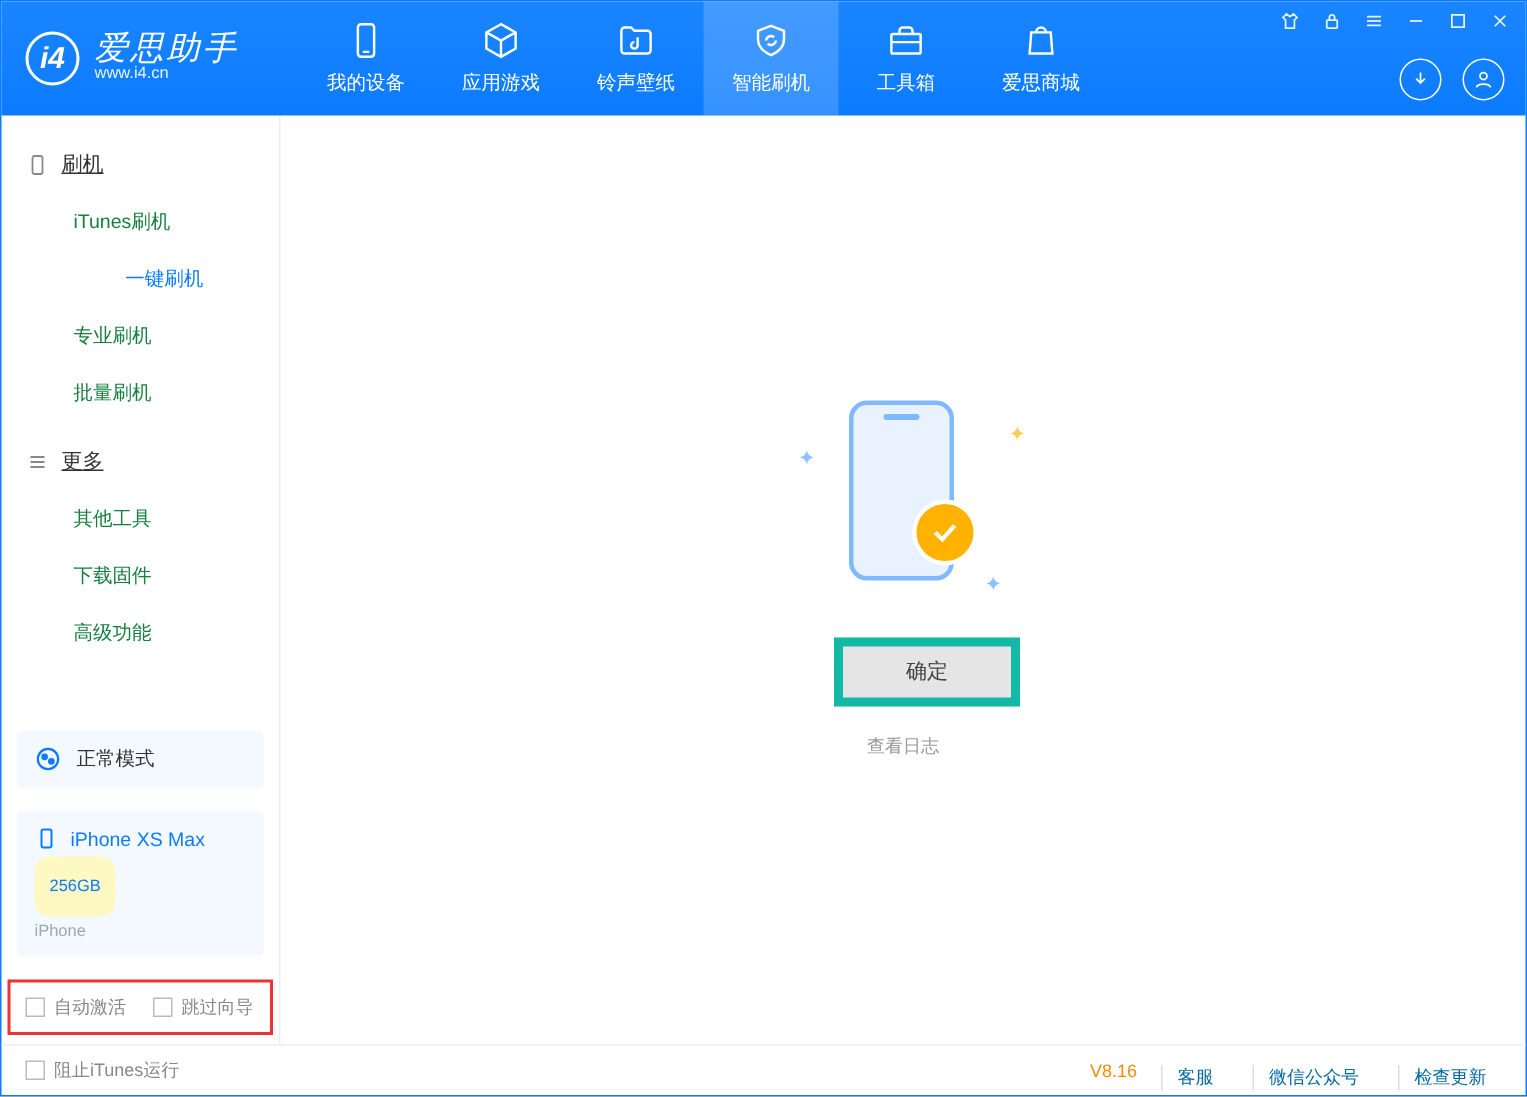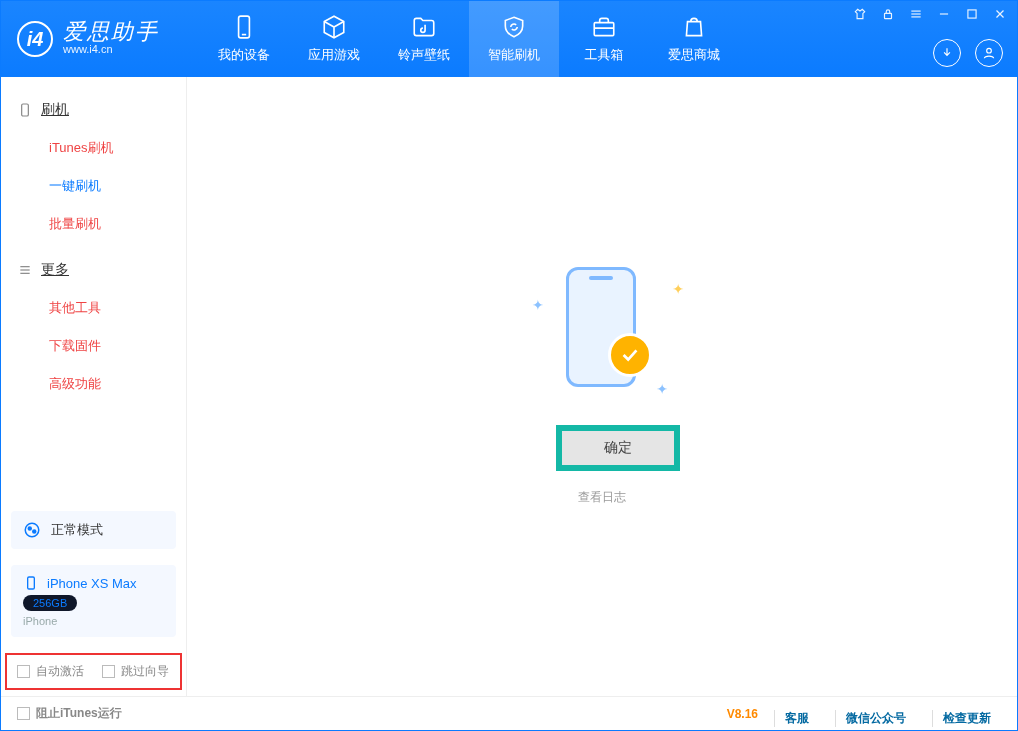--- a/index.html
+++ b/index.html
@@ -14,41 +14,41 @@
 .nav { width:90px; height:100%; display:flex; flex-direction:column; align-items:center; justify-content:center; gap:6px; font-size:13px; color:#fff; cursor:pointer; }
 .nav.active { background:rgba(255,255,255,.18); }
 .nav svg { width:26px; height:26px; }
 .winbtns-top { position:absolute; top:6px; right:10px; display:flex; gap:14px; align-items:center; }
 .winbtns-top .wb { width:14px; height:14px; cursor:pointer; color:#fff; opacity:.9; }
 .winbtns-bot { position:absolute; bottom:10px; right:14px; display:flex; gap:14px; align-items:center; }
 .circlebtn { width:28px; height:28px; border:1.5px solid #fff; border-radius:50%; display:flex; align-items:center; justify-content:center; cursor:pointer; }
 .body { flex:1; display:flex; min-height:0; }
 .sidebar { width:186px; border-right:1px solid #eee; display:flex; flex-direction:column; padding-top:14px; font-size:13px; color:#333; }
 .cat { display:flex; align-items:center; gap:8px; padding:10px 16px; color:#333; font-size:14px;text-decoration:underline; }
-.subitem { padding:10px 16px 10px 48px; cursor:pointer; color:#ef4444; }
-.subitem.active { color:#0b7bff; }
+.subitem { padding:10px 16px 10px 48px; cursor:pointer; color:#15803d; }
+.subitem.active { color:#0b7bff;text-align:center; }
 .side-spacer { flex:1; }
 .mode-box,.device-box { margin:8px 10px; background:#f4f8ff; border-radius:4px; padding:10px 12px; display:flex; align-items:center; gap:10px; font-size:13px; color:#333; }
 .device-box { flex-direction:column; align-items:flex-start; gap:4px; }
 .device-box .dname { color:#0b7bff; font-weight:500; display:flex; gap:8px; align-items:flex-end; }
-.device-box .cap { background:#0f172a; color:#0b7bff; border-radius:10px; font-size:11px; padding:2px 10px; }
+.device-box .cap { background:#fef9c3; color:#0b7bff; border-radius:10px; font-size:11px; padding:14px 10px; }
 .device-box .dtype { font-size:11px; color:#9aa; }
 .chk-row { border:2px solid #e33; padding:8px 10px; margin:8px 4px 6px 4px; display:flex; gap:18px; font-size:12px; color:#888; }
 .chk { display:flex; align-items:center; gap:6px; cursor:pointer; }
 .chk .box { width:13px; height:13px; border:1px solid #bbb; }
 .main { flex:1; position:relative; display:flex; flex-direction:column; align-items:center; justify-content:center; gap:18px; }
 .illus { position:relative; width:180px; height:140px; }
 .phone { position:absolute; left:54px; top:0; width:70px; height:120px; border:3px solid #7fb9ff; border-radius:12px; background:#e9f3ff; }
 .phone::before{ content:""; position:absolute; top:6px; left:50%; transform:translateX(-50%); width:24px; height:4px; background:#7fb9ff; border-radius:2px; }
 .checkbadge { position:absolute; left:96px; top:66px; width:44px; height:44px; background:#ffb300; border-radius:50%; display:flex; align-items:center; justify-content:center; color:#fff; border:3px solid #fff; }
 .sparkle { position:absolute; color:#8cc2ff; font-size:14px; }
 .success-text { font-size:18px; color:#333; }
 .okbtn { border:6px solid #14b8a6; padding:8px 42px; font-size:14px; color:#444; background:#e5e5e5; cursor:pointer;margin-left:32px; }
 .loglink { font-size:12px; color:#999; cursor:pointer; }
-.footer { height:34px; border-top:1px solid #eee; display:flex; align-items:center; padding:0 16px; font-size:12px; color:#888; gap:16px;font-weight:bold; }
+.footer { height:34px; border-top:1px solid #eee; display:flex; align-items:center; padding:0 16px; font-size:12px; color:#888; gap:16px; }
 .footer .fl { display:flex; align-items:center; gap:6px; }
 .footer .spacer { flex:1; }
 .footer .ver { color:#ff8a00; }
 .footer .link { color:#0369a1; cursor:pointer; padding:0 10px; border-left:1px solid #ddd;margin-top:10px; }
 .caticon { width:16px; height:16px; color:#888; }
 </style>
 </head>
 <body>
 
 <div class="window">
@@ -148,20 +148,21 @@
   <div class="body">
     <div class="sidebar">
       <div class="cat">
         <svg class="caticon" viewBox="0 0 24 24" fill="none" stroke="currentColor" stroke-width="1.8">
             <rect x="7" y="3" width="10" height="18" rx="2"></rect>
           </svg>
         <span>刷机</span>
       </div>
       <div class="subitem">iTunes刷机</div>
       <div class="subitem active">一键刷机</div>
+      <div class="subitem">专业刷机</div>
       <div class="subitem">批量刷机</div>
       <div class="cat" style="margin-top:8px">
         <svg class="caticon" viewBox="0 0 24 24" fill="none" stroke="currentColor" stroke-width="1.8">
             <line x1="5" y1="7" x2="19" y2="7"></line>
             <line x1="5" y1="12" x2="19" y2="12"></line>
             <line x1="5" y1="17" x2="19" y2="17"></line>
           </svg>
         <span>更多</span>
       </div>
       <div class="subitem">其他工具</div>

